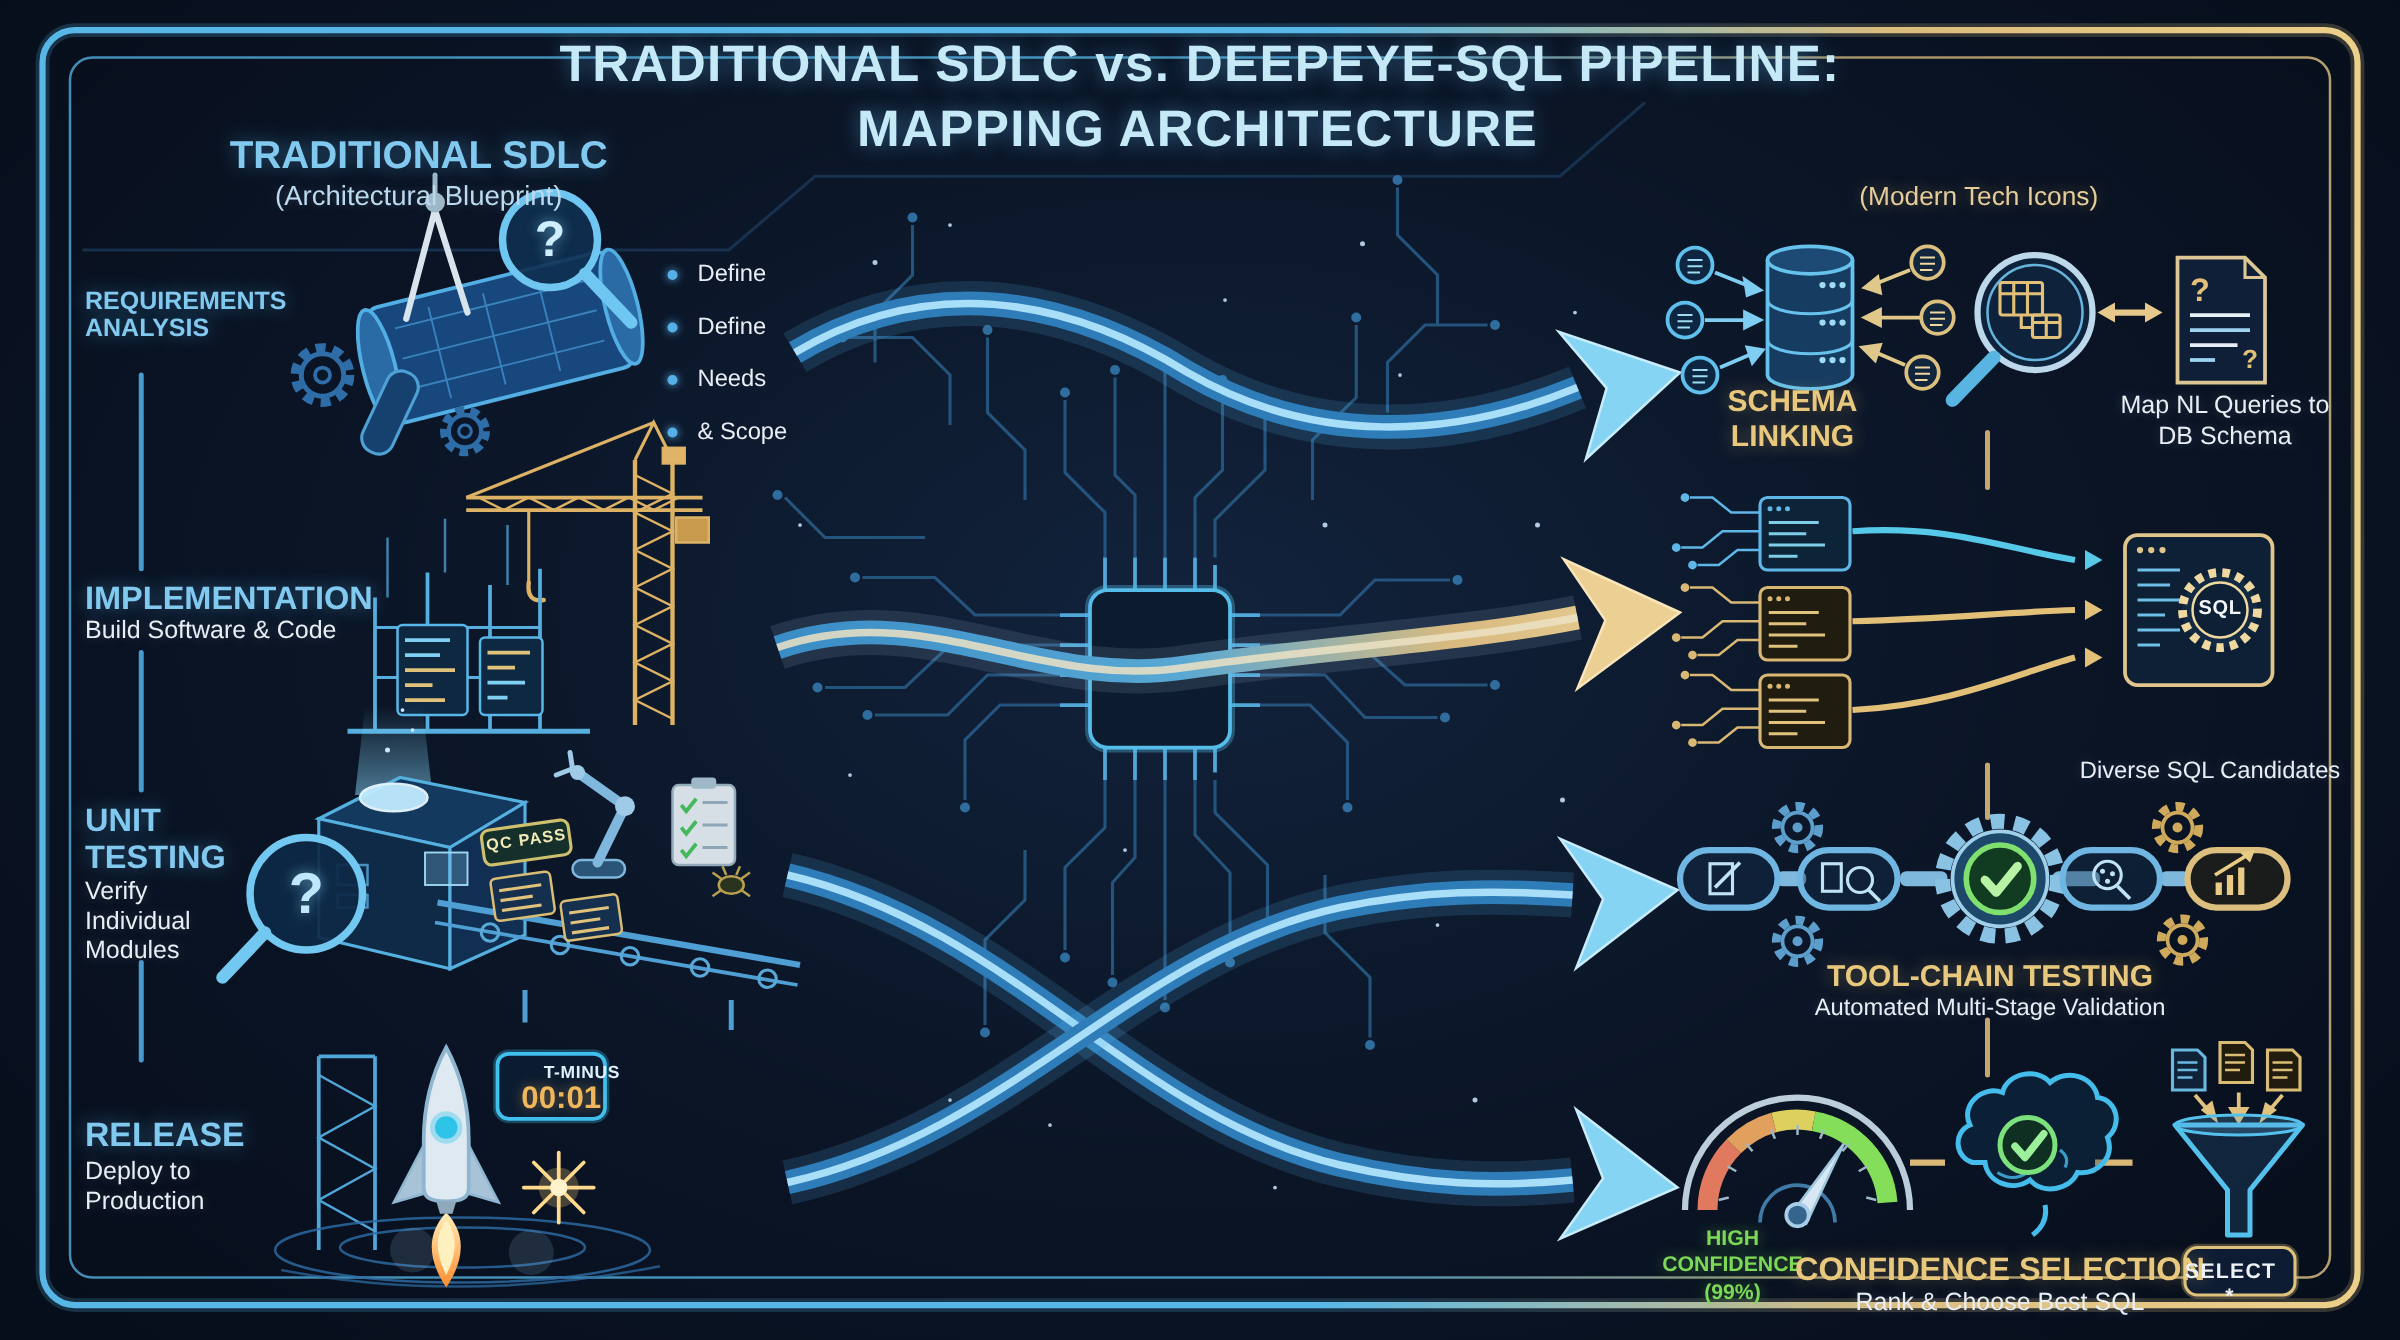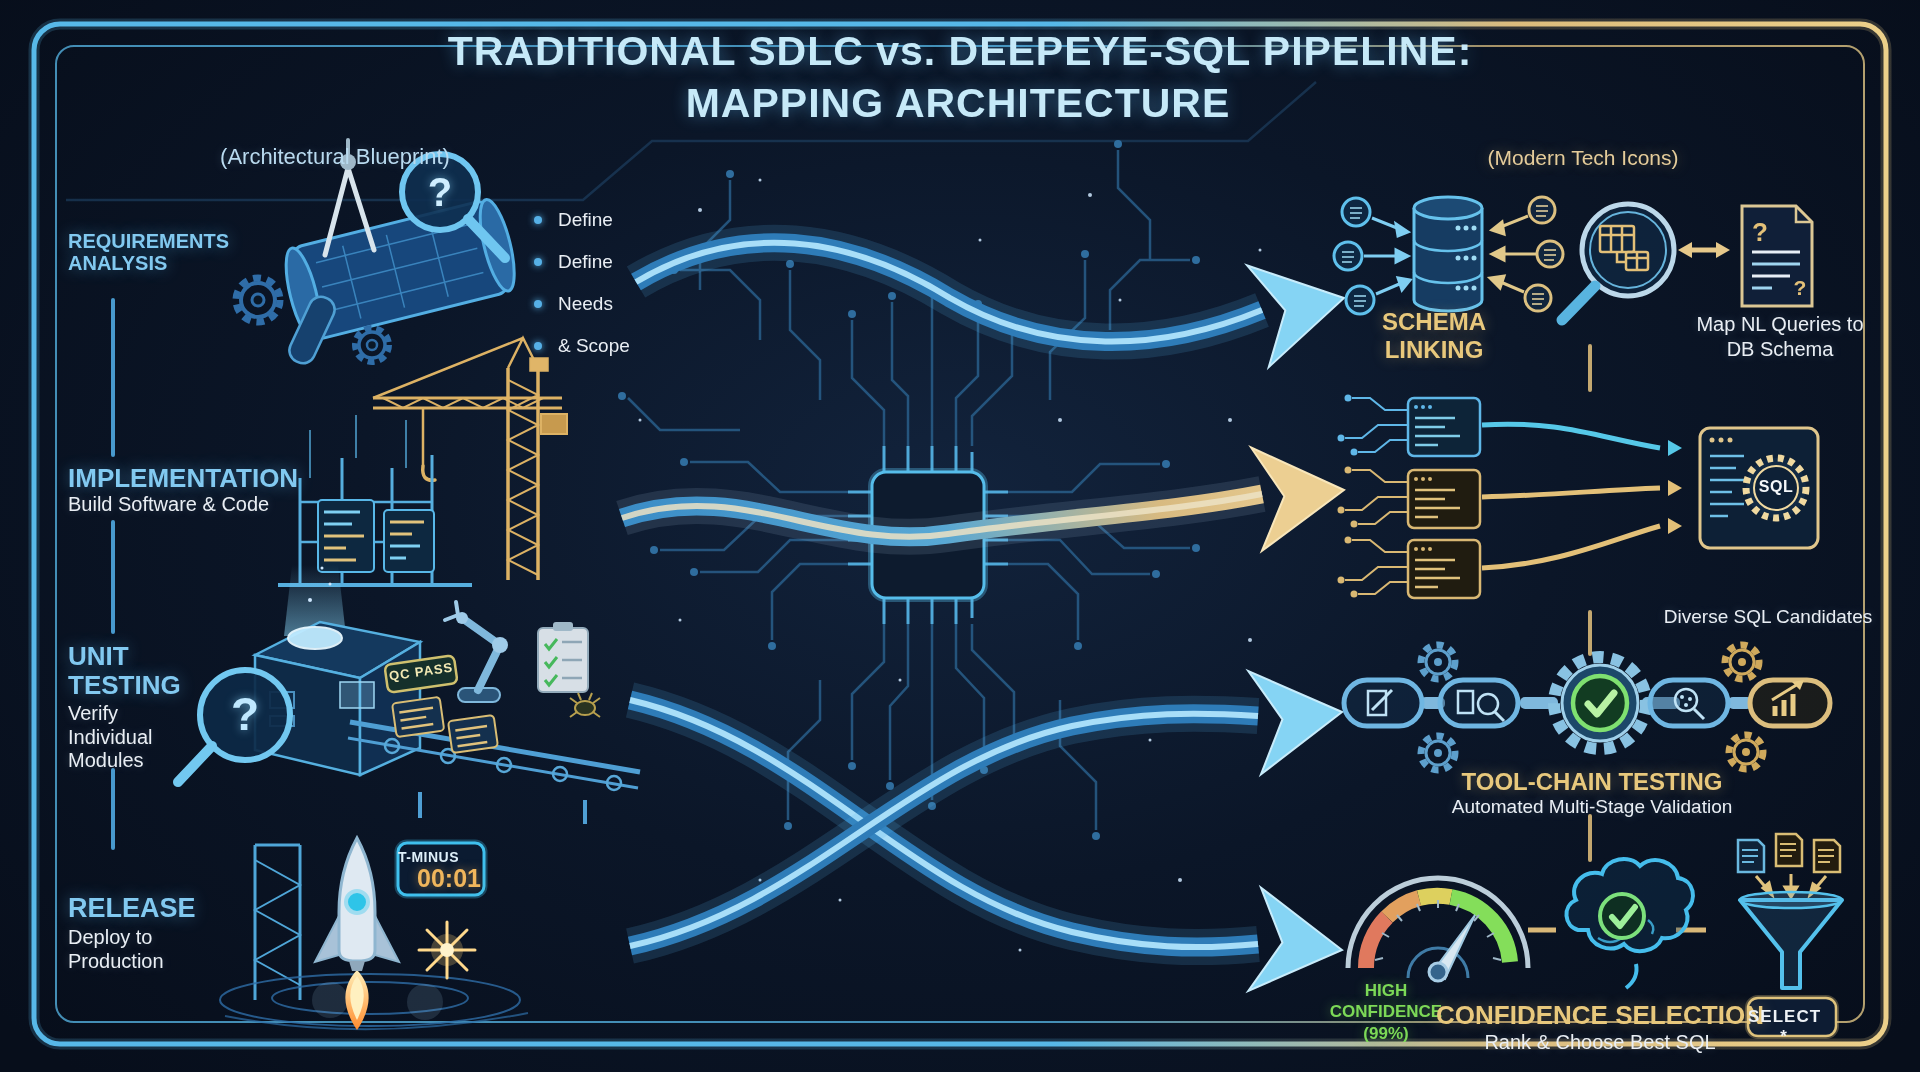--- a/index.html
+++ b/index.html
@@ -585,41 +585,42 @@
     <g>
       <rect x="1748" y="998" width="88" height="38" rx="10" fill="#0d1c33" stroke="#dec27c" stroke-width="6" opacity="0.3"></rect>
       <rect x="1748" y="998" width="88" height="38" rx="10" fill="#0d1c33" stroke="#dec27c" stroke-width="2.5"></rect>
     </g>
   </g>
 </svg>
 
 <div class="t b c titlecol glow-b" style="left:958px;top:80px;font-size:41px;letter-spacing:1px;white-space:nowrap;">MAPPING ARCHITECTURE</div>
 <div class="t b c titlecol glow-b" style="left:960px;top:28px;font-size:41px;letter-spacing:1px;white-space:nowrap;">TRADITIONAL SDLC vs. DEEPEYE-SQL PIPELINE:</div>
 
+<div class="t b c blue glow-b" style="left:335px;top:106px;font-size:31px;white-space:nowrap;">TRADITIONAL SDLC</div>
 <div class="t c glow-w" style="left:335px;top:144px;font-size:22px;color:#b9daef;white-space:nowrap;">(Architectural Blueprint)</div>
 
 <div class="t b blue glow-b" style="left:68px;top:230px;width:215px;font-size:20px;line-height:1.12;">REQUIREMENTS ANALYSIS</div>
 <div class="t" style="left:534px;top:190px;">
   <div class="bullet-row"><span class="dot"></span><span>Define</span></div>
   <div class="bullet-row"><span class="dot"></span><span>Define</span></div>
   <div class="bullet-row"><span class="dot"></span><span>Needs</span></div>
   <div class="bullet-row"><span class="dot"></span><span>&amp; Scope</span></div>
 </div>
 
 <div class="t b blue glow-b" style="left:68px;top:463px;font-size:26px;white-space:nowrap;">IMPLEMENTATION</div>
 <div class="t glow-w" style="left:68px;top:493px;font-size:20px;white-space:nowrap;">Build Software &amp; Code</div>
 
 <div class="t b blue glow-b" style="left:68px;top:642px;width:130px;font-size:26px;line-height:1.1;">UNIT TESTING</div>
 <div class="t glow-w" style="left:68px;top:702px;width:110px;font-size:20px;line-height:1.18;">Verify Individual Modules</div>
 
 <div class="t b blue glow-b" style="left:68px;top:893px;font-size:27px;white-space:nowrap;">RELEASE</div>
 <div class="t glow-w" style="left:68px;top:926px;width:120px;font-size:20px;line-height:1.18;">Deploy to Production</div>
 
 <div class="t" style="left:386px;top:664px;width:70px;text-align:center;transform:rotate(-8deg);font-size:13px;font-weight:bold;color:#f2e9b4;letter-spacing:1px;">QC PASS</div>
-<div class="t b" style="left:398px;top:849px;width:72px;text-align:left;font-size:14px;color:#dff0fa;letter-spacing:0.5px;">T-MINUS</div>
+<div class="t b" style="left:398px;top:849px;width:72px;text-align:right;font-size:14px;color:#dff0fa;letter-spacing:0.5px;padding-left:26px;">T-MINUS</div>
 <div class="t b" style="left:398px;top:864px;width:102px;text-align:center;font-size:25px;color:#f0b65c;text-shadow:0 0 10px rgba(240,180,90,.5);">00:01</div>
 
 <div class="t c glow-g" style="left:1583px;top:146px;font-size:21px;color:#e5cc9a;white-space:nowrap;">(Modern Tech Icons)</div>
 
 <div class="t b c gold glow-g" style="left:1434px;top:308px;width:140px;font-size:24px;line-height:1.15;">SCHEMA LINKING</div>
 <div class="t c glow-w" style="left:1780px;top:312px;width:180px;font-size:20px;line-height:1.25;">Map NL Queries to DB Schema</div>
 
 <div class="t c glow-w" style="left:1768px;top:606px;font-size:19px;white-space:nowrap;">Diverse SQL Candidates</div>
 <div class="t b" style="left:1746px;top:478px;width:60px;text-align:center;font-size:16px;color:#f4f7fa;letter-spacing:0.5px;">SQL</div>
 

